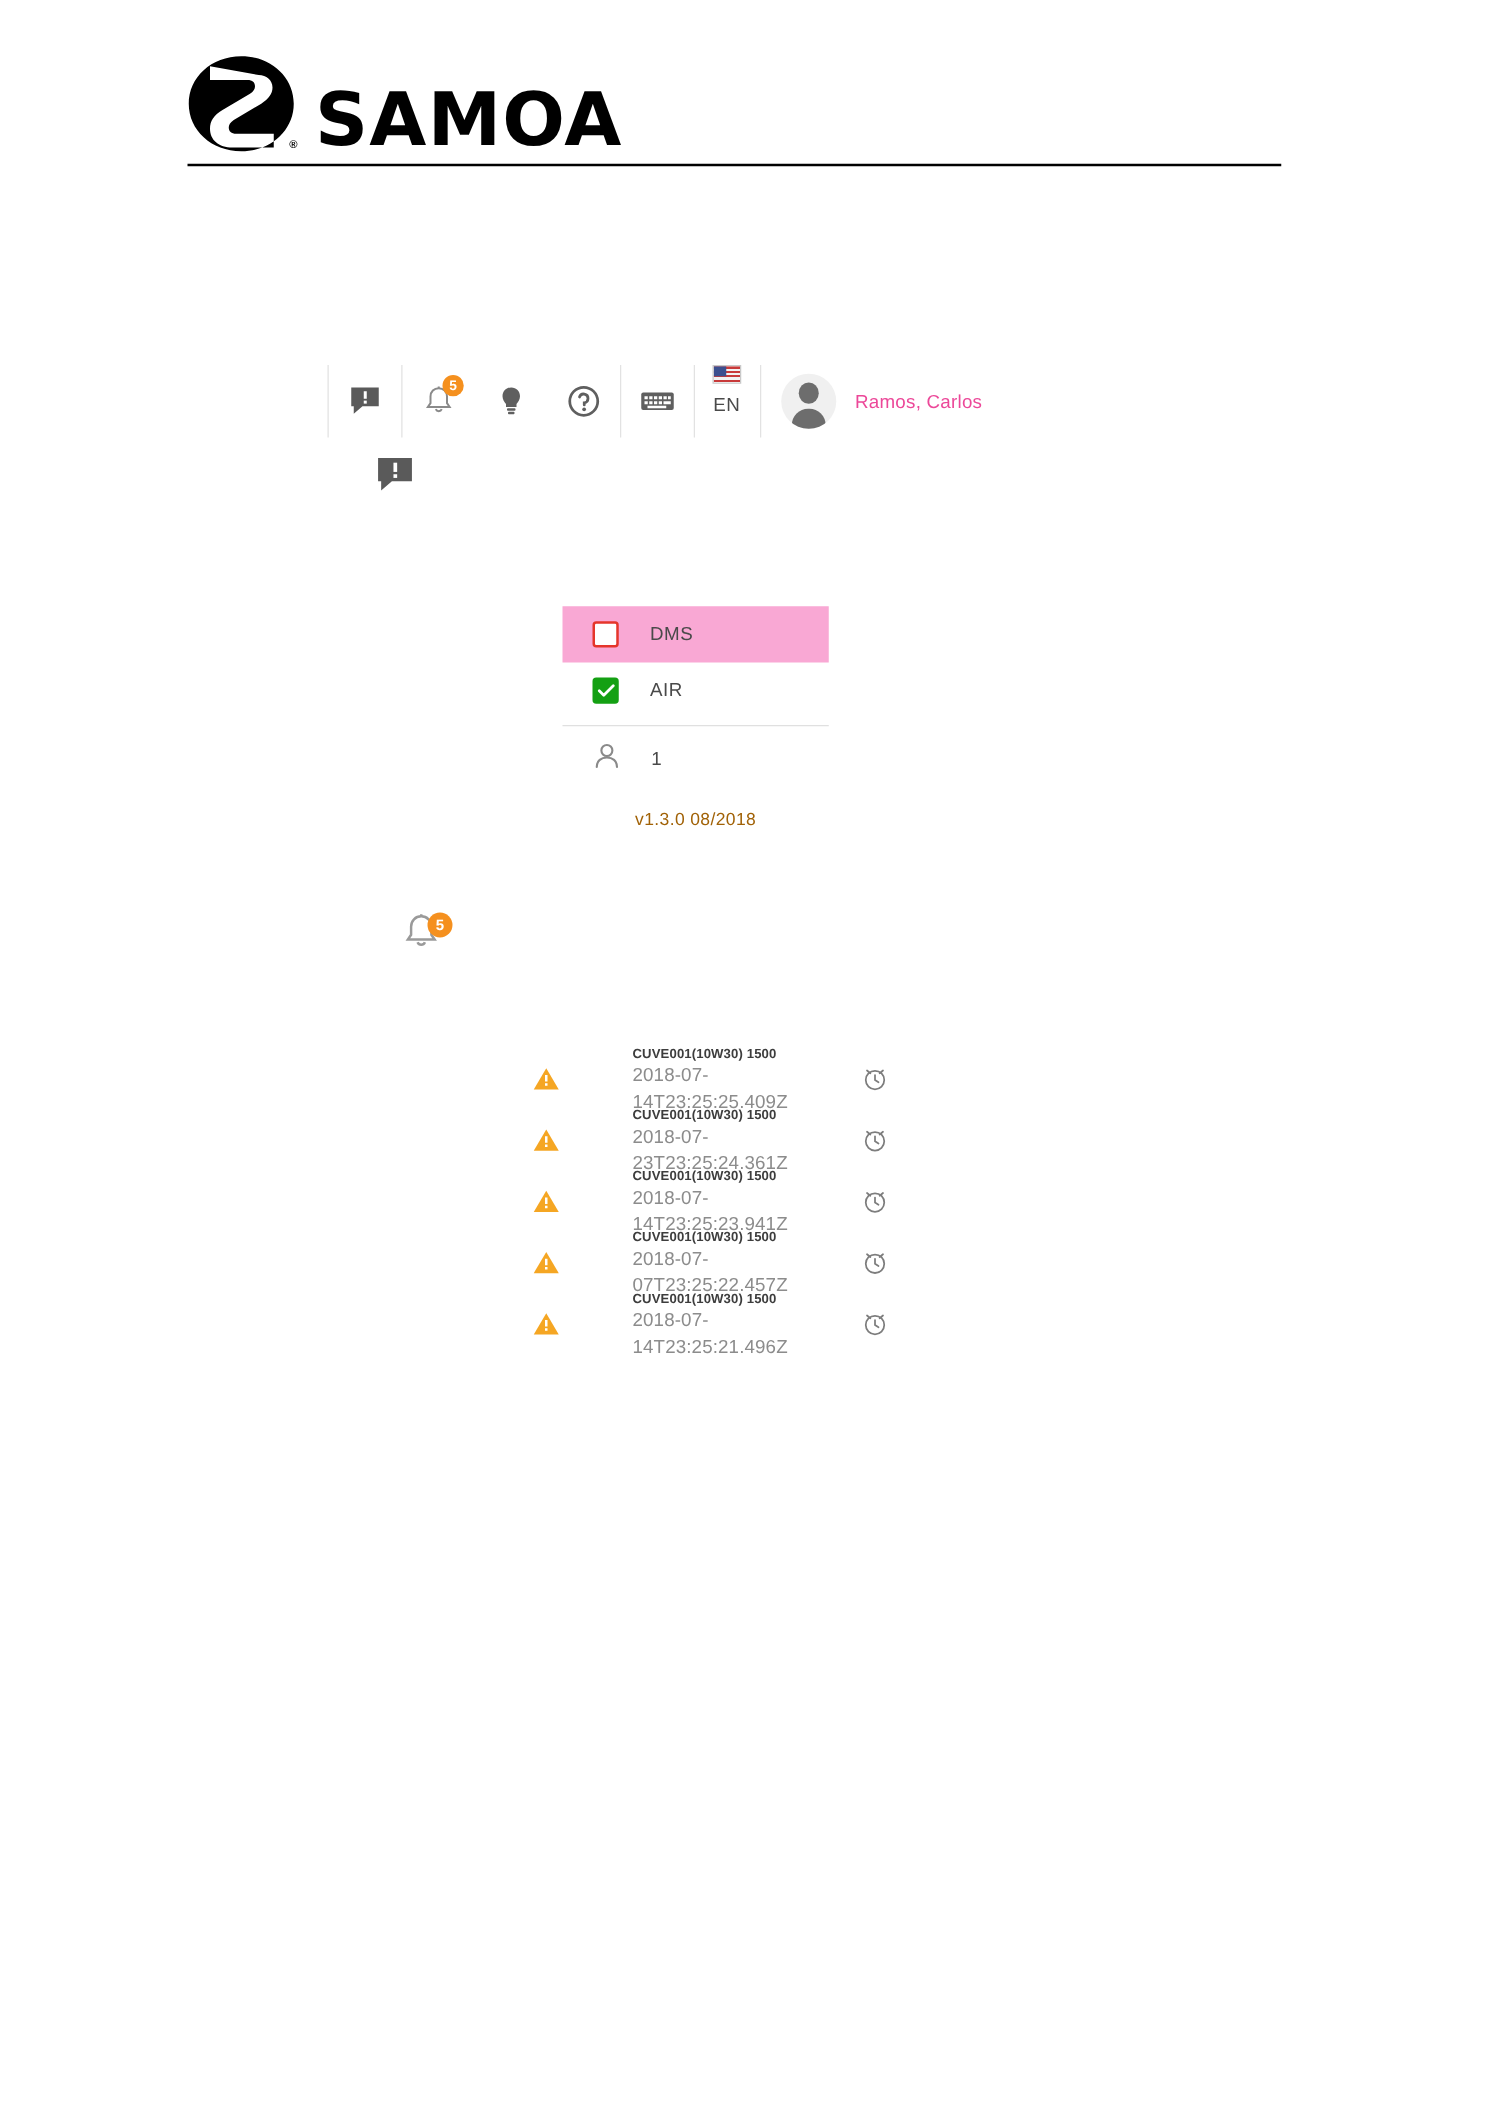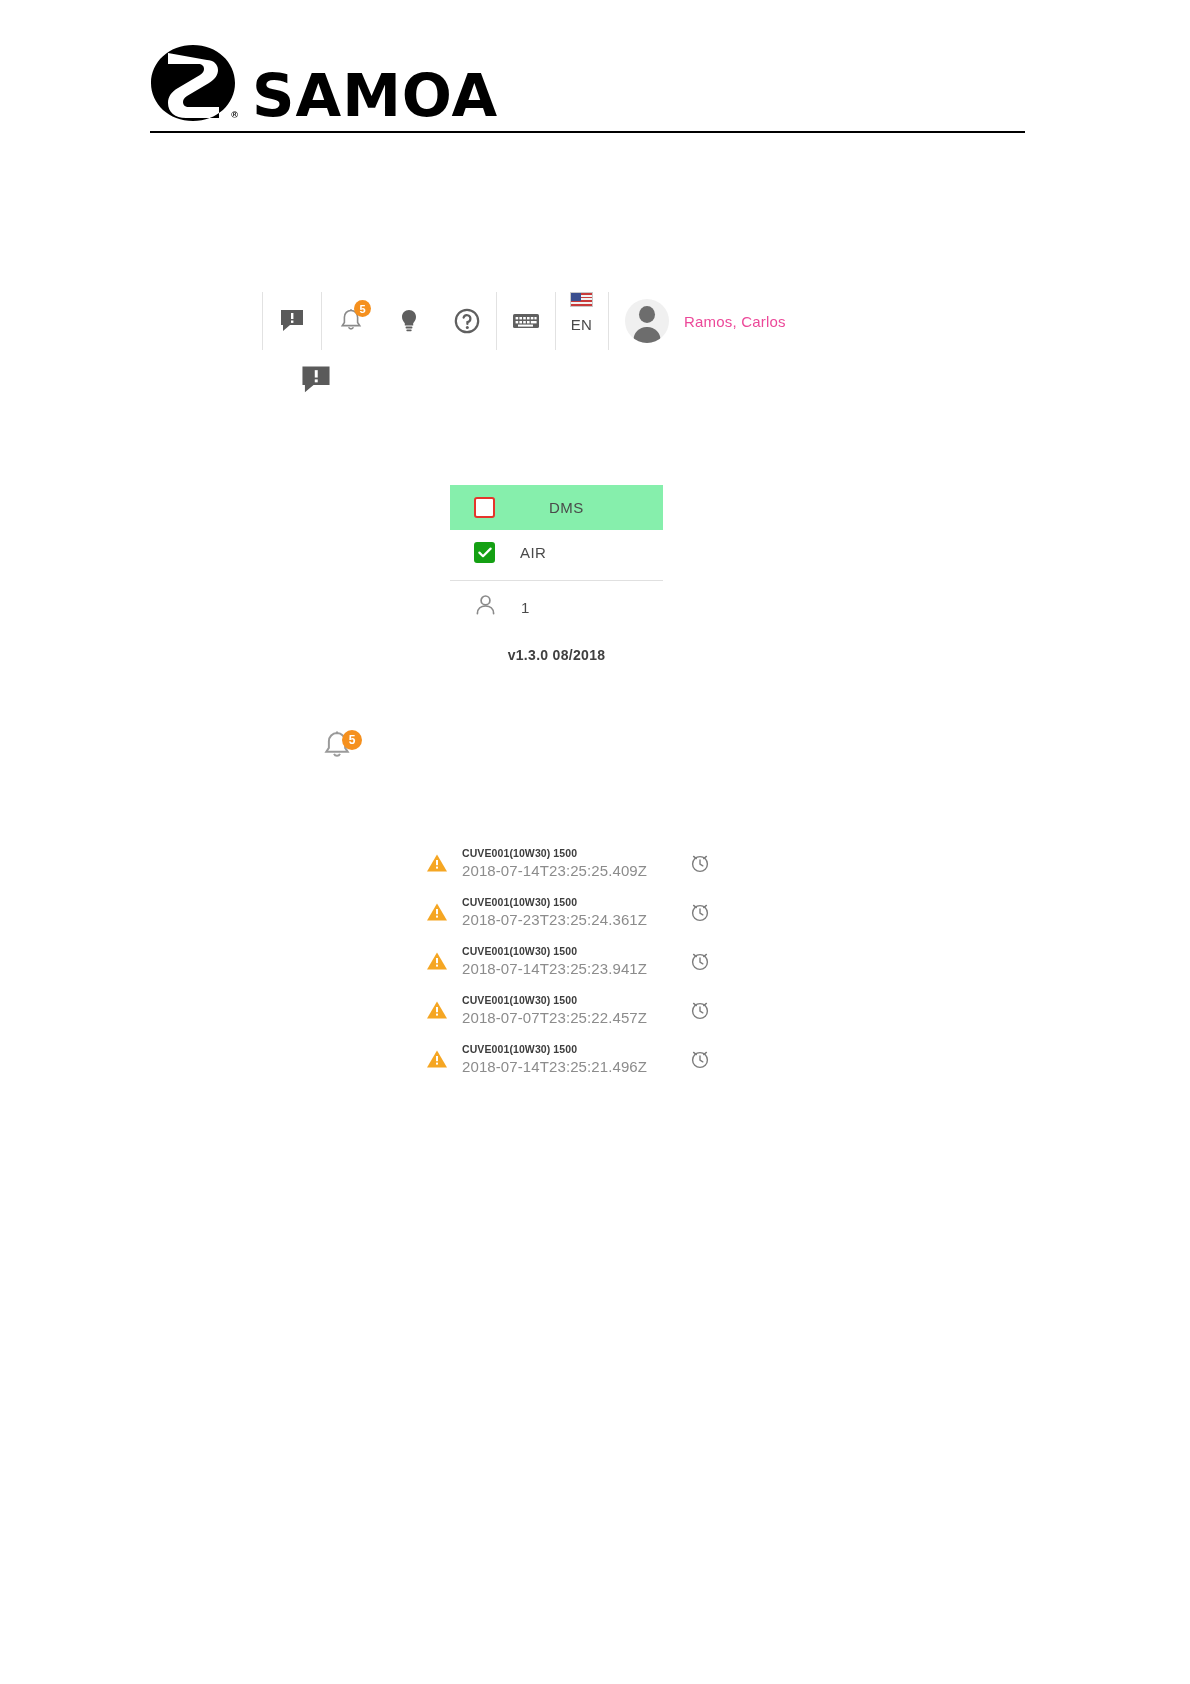--- a/index.html
+++ b/index.html
@@ -198,21 +198,21 @@
     width: 213px;
     background: #fff;
   }
   .sel-row {
     height: 45px;
     display: flex;
     align-items: center;
     padding-left: 24px;
     box-sizing: border-box;
   }
-  .sel-row.active { background: #86efac; gap: 29px; }
+  .sel-row.active { background: #f9a8d4; }
   .cb {
     width: 21px;
     height: 21px;
     border-radius: 3px;
     box-sizing: border-box;
     flex: 0 0 auto;
     display: flex;
     align-items: center;
     justify-content: center;
   }
@@ -247,22 +247,22 @@
     margin-left: 25px;
     font-size: 15px;
     color: #4a4a4a;
   }
   .version-row {
     height: 44px;
     display: flex;
     align-items: center;
     justify-content: center;
     font-size: 14px;
-    font-weight: bold;
-    color: #404040;
+    font-weight: normal;
+    color: #a16207;
     letter-spacing: 0.3px;
   }
 
   
   .bell-standalone {
     position: absolute;
     left: 322px;
     top: 730px;
     width: 40px;
     height: 40px;
@@ -287,20 +287,21 @@
     color: #8a8a8a;
     letter-spacing: 0.2px;
     padding-bottom: 22px;
   }
   .alarm-row {
     display: flex;
     align-items: center;
     height: 49px;
     padding-left: 16px;
     box-sizing: border-box;
+    gap: 44px;
   }
   .warn-ico { flex: 0 0 auto; width: 22px; height: 20px; }
   .alarm-text {
     margin-left: 14px;
     flex: 1 1 auto;
     min-width: 0;
   }
   .alarm-name {
     font-size: 10.5px;
     font-weight: bold;

